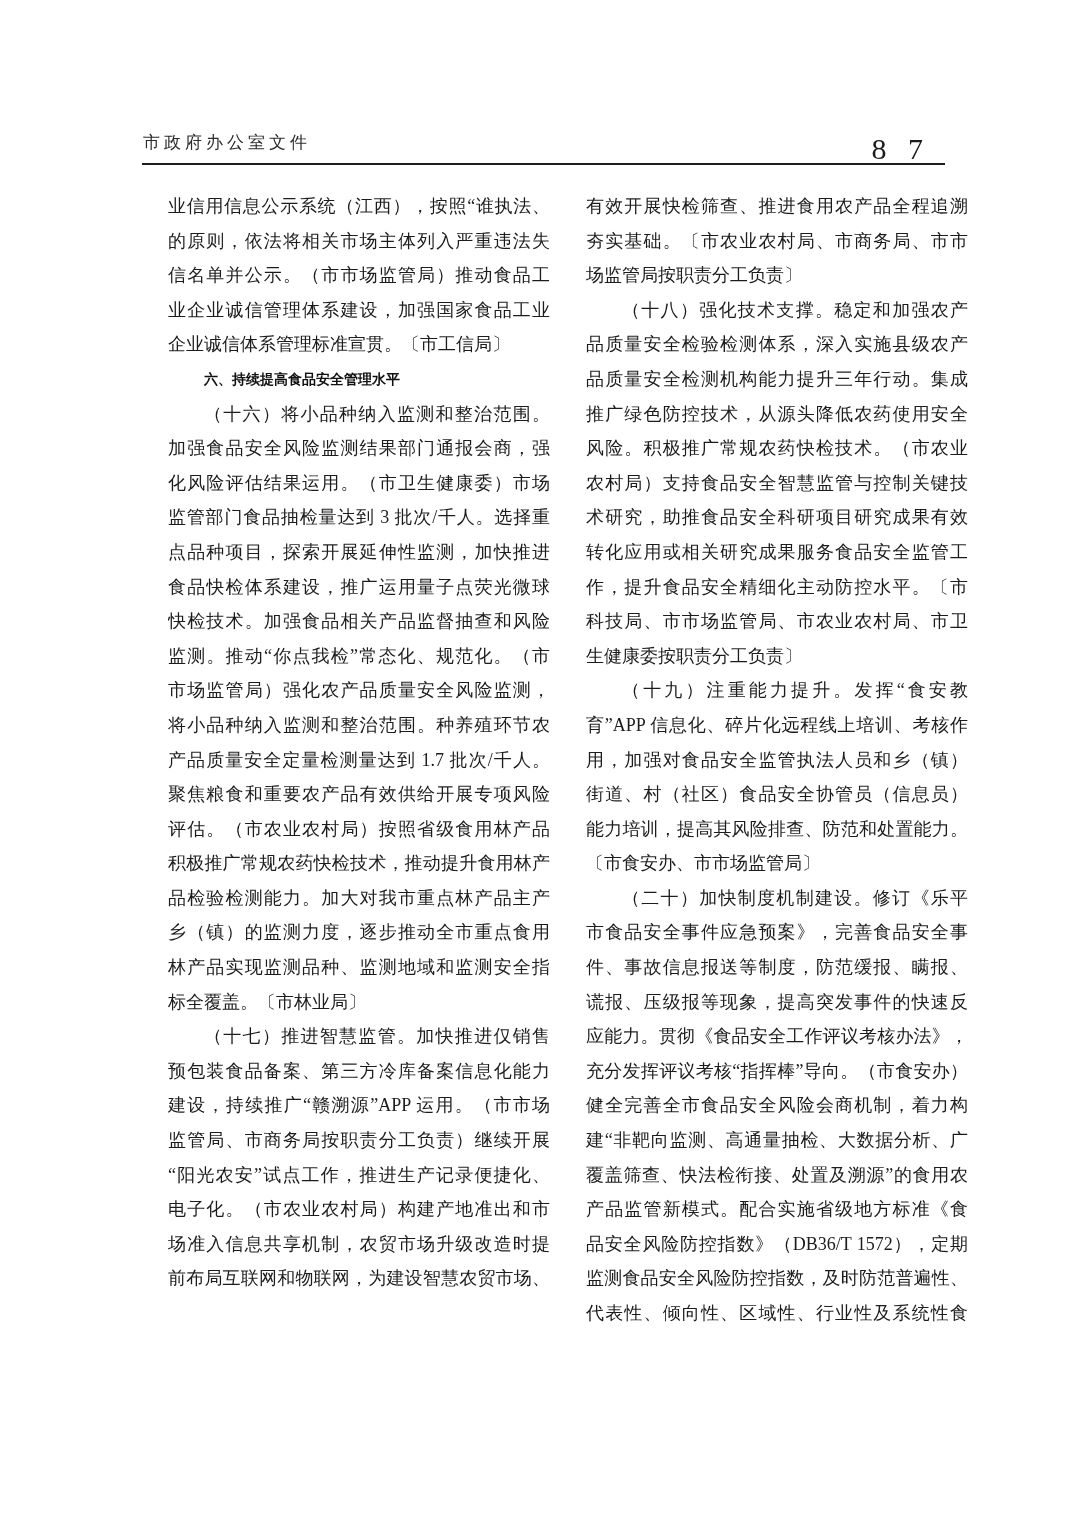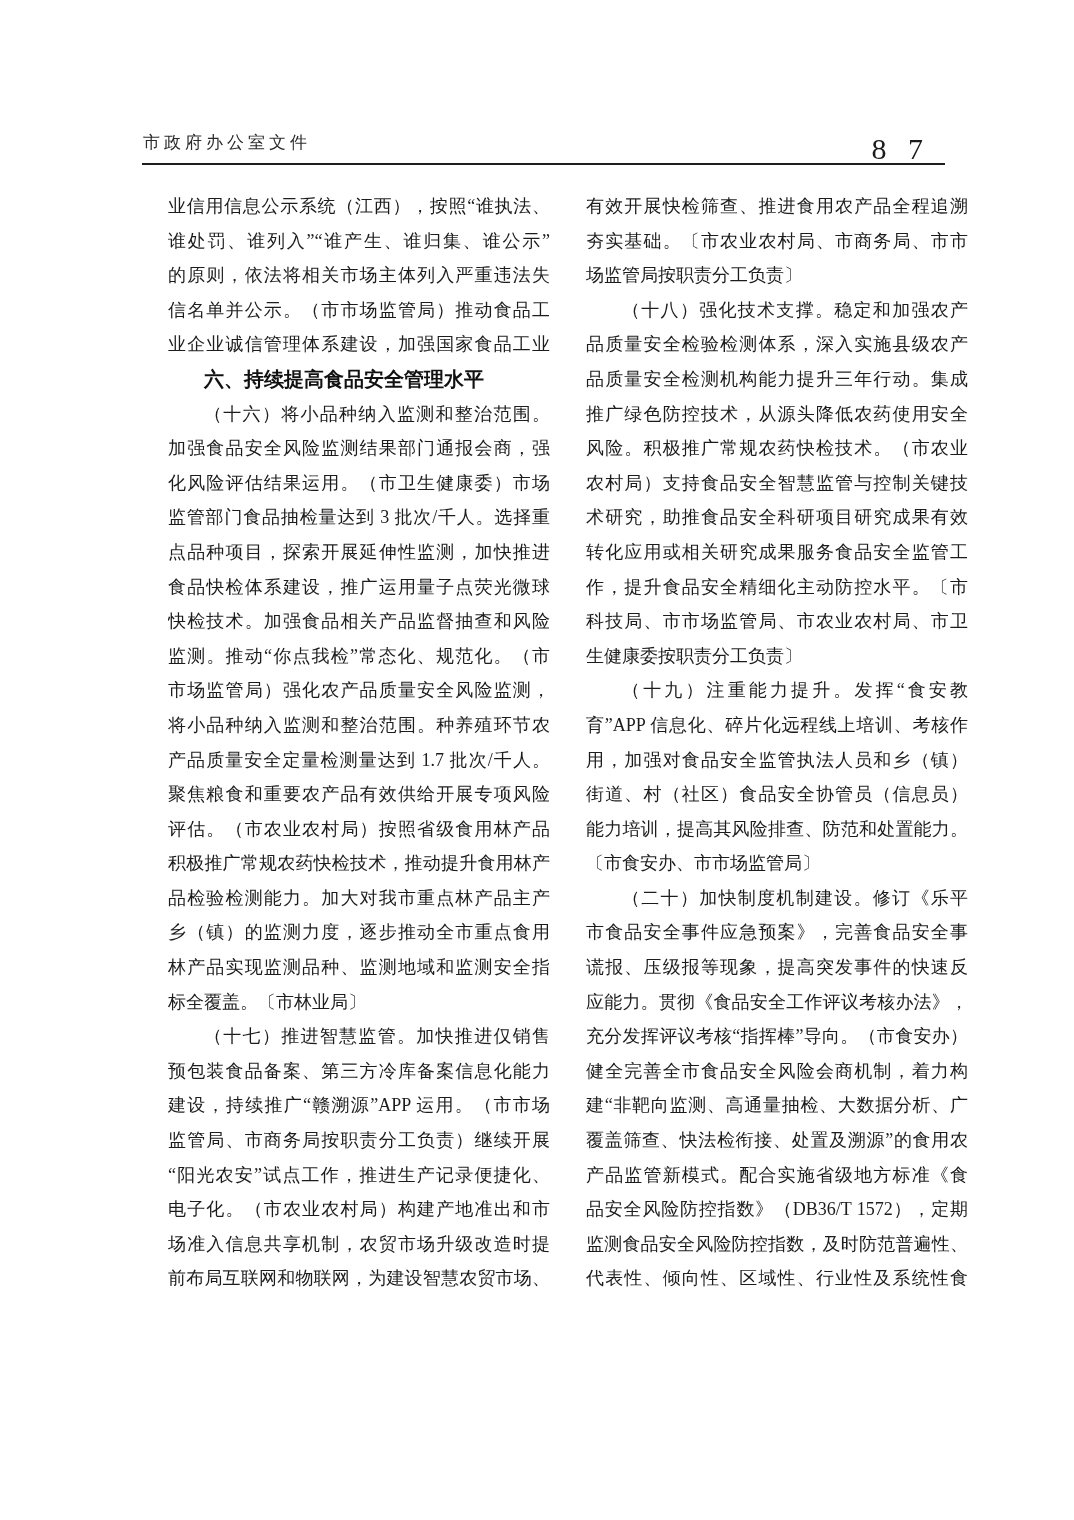--- a/index.html
+++ b/index.html
@@ -30,41 +30,41 @@
   .col{width:382px;}
   .line{
     height:34.6px;line-height:34.6px;font-size:18px;
     text-align:justify;text-align-last:justify;
     white-space:normal;overflow:hidden;
   }
   .line.end{text-align-last:left;}
   .line.ind{text-indent:36px;}
   .line.heading{
     font-family:"Liberation Sans", sans-serif;
-    font-weight:bold;font-size:20px;
+    font-weight:bold;font-size:14px;
     text-align:left;text-align-last:left;
     color:#111;
   }
   .kai{}
 </style>
 </head>
 <body>
 
 <div class="page">
   <div class="doc-header-title">市政府办公室文件</div>
   <div class="page-number">8 7</div>
   <div class="header-rule"></div>
 
   <div class="columns">
     <div class="col" id="col-left">
         <div class="line flow"><span>业信用信息公示系统（江西），按照“谁执法、</span></div>
-        <div class="line flow"><span>谁处罚、谁列入”“谁产生、谁归集、谁公示”</span></div>
         <div class="line flow"><span>的原则，依法将相关市场主体列入严重违法失</span></div>
         <div class="line flow"><span>信名单并公示。（市市场监管局）推动食品工</span></div>
         <div class="line flow"><span>业企业诚信管理体系建设，加强国家食品工业</span></div>
+        <div class="line end"><span>企业诚信体系管理标准宣贯。〔市工信局〕</span></div>
         <div class="line heading ind"><span>六、持续提高食品安全管理水平</span></div>
         <div class="line flow ind"><span class="kai">（十六）将小品种纳入监测和整治范围。</span></div>
         <div class="line flow"><span>加强食品安全风险监测结果部门通报会商，强</span></div>
         <div class="line flow"><span>化风险评估结果运用。（市卫生健康委）市场</span></div>
         <div class="line flow"><span>监管部门食品抽检量达到 3 批次/千人。选择重</span></div>
         <div class="line flow"><span>点品种项目，探索开展延伸性监测，加快推进</span></div>
         <div class="line flow"><span>食品快检体系建设，推广运用量子点荧光微球</span></div>
         <div class="line flow"><span>快检技术。加强食品相关产品监督抽查和风险</span></div>
         <div class="line flow"><span>监测。推动“你点我检”常态化、规范化。（市</span></div>
         <div class="line flow"><span>市场监管局）强化农产品质量安全风险监测，</span></div>
@@ -102,20 +102,21 @@
         <div class="line flow"><span>科技局、市市场监管局、市农业农村局、市卫</span></div>
         <div class="line end"><span>生健康委按职责分工负责〕</span></div>
         <div class="line flow ind"><span class="kai">（十九）注重能力提升。</span><span>发挥“食安教</span></div>
         <div class="line flow"><span>育”APP 信息化、碎片化远程线上培训、考核作</span></div>
         <div class="line flow"><span>用，加强对食品安全监管执法人员和乡（镇）</span></div>
         <div class="line flow"><span>街道、村（社区）食品安全协管员（信息员）</span></div>
         <div class="line flow"><span>能力培训，提高其风险排查、防范和处置能力。</span></div>
         <div class="line end"><span>〔市食安办、市市场监管局〕</span></div>
         <div class="line flow ind"><span class="kai">（二十）加快制度机制建设。</span><span>修订《乐平</span></div>
         <div class="line flow"><span>市食品安全事件应急预案》，完善食品安全事</span></div>
+        <div class="line flow"><span>件、事故信息报送等制度，防范缓报、瞒报、</span></div>
         <div class="line flow"><span>谎报、压级报等现象，提高突发事件的快速反</span></div>
         <div class="line flow"><span>应能力。贯彻《食品安全工作评议考核办法》，</span></div>
         <div class="line flow"><span>充分发挥评议考核“指挥棒”导向。（市食安办）</span></div>
         <div class="line flow"><span>健全完善全市食品安全风险会商机制，着力构</span></div>
         <div class="line flow"><span>建“非靶向监测、高通量抽检、大数据分析、广</span></div>
         <div class="line flow"><span>覆盖筛查、快法检衔接、处置及溯源”的食用农</span></div>
         <div class="line flow"><span>产品监管新模式。配合实施省级地方标准《食</span></div>
         <div class="line flow"><span>品安全风险防控指数》（DB36/T 1572），定期</span></div>
         <div class="line flow"><span>监测食品安全风险防控指数，及时防范普遍性、</span></div>
         <div class="line flow"><span>代表性、倾向性、区域性、行业性及系统性食</span></div>

